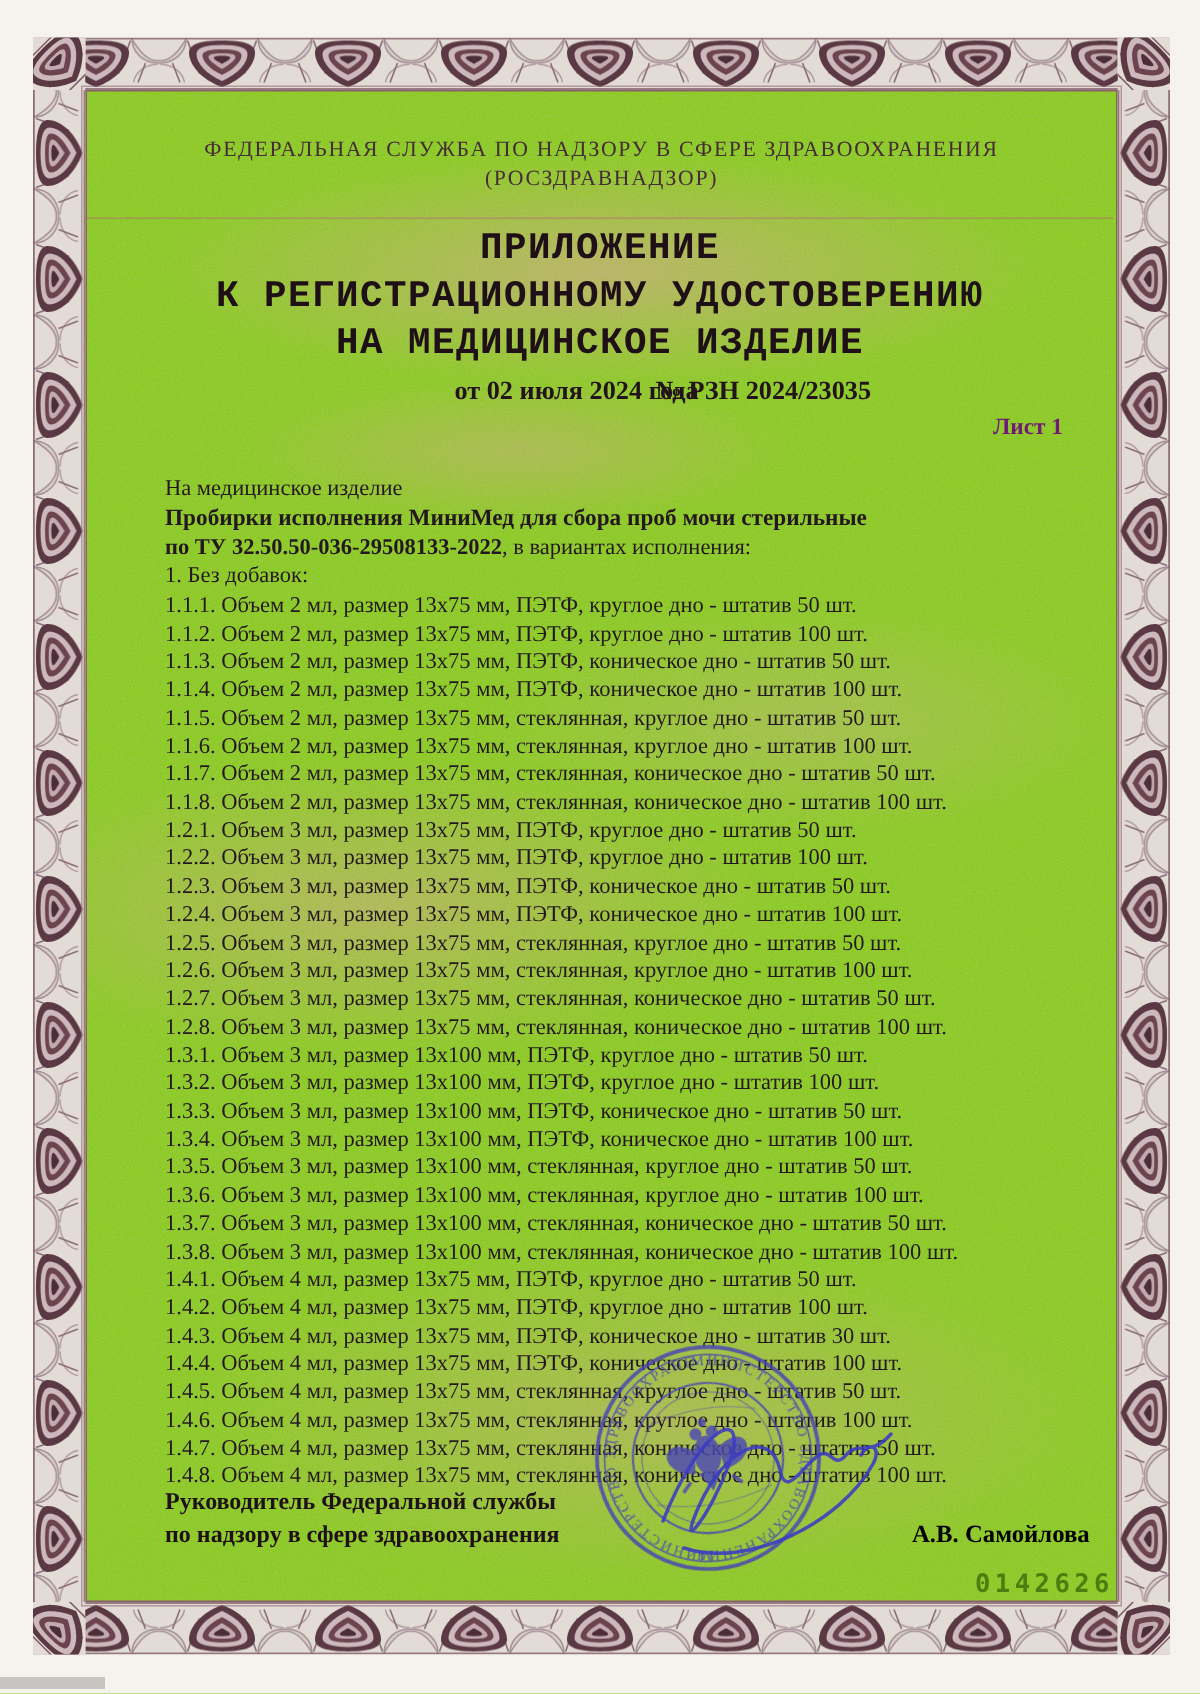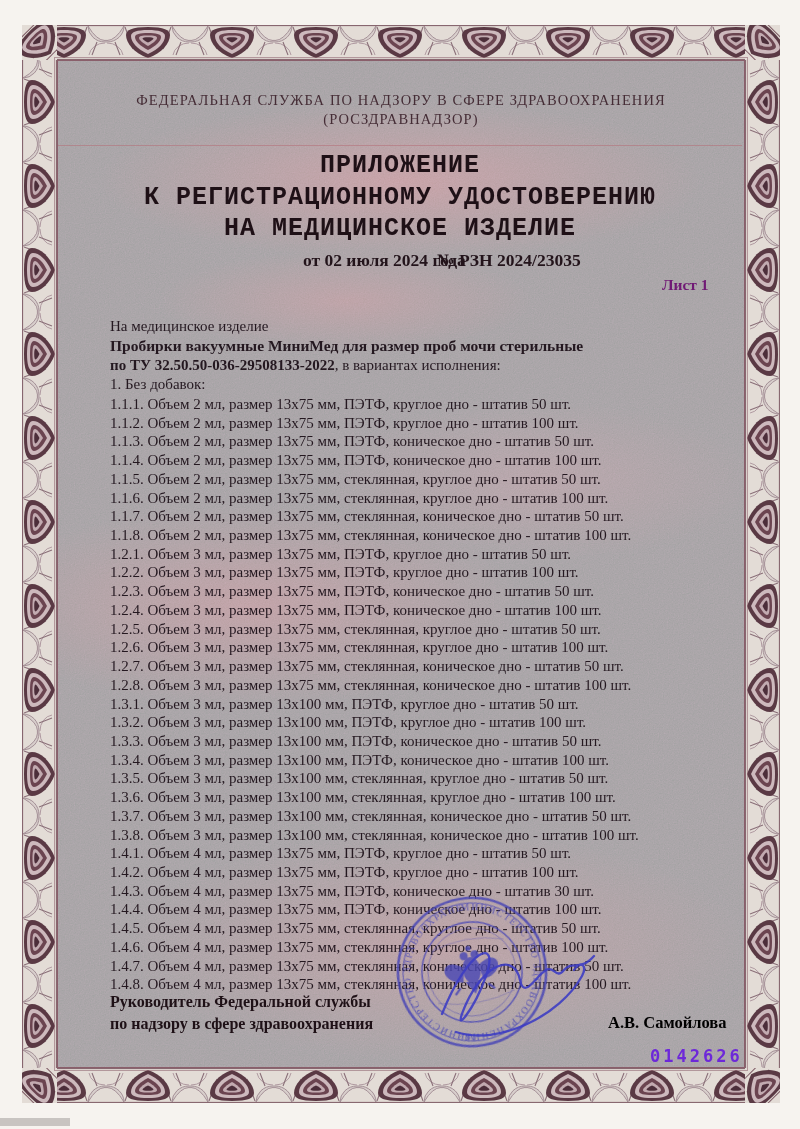--- a/index.html
+++ b/index.html
@@ -7,21 +7,21 @@
     width:800px;height:1129px;
     background:#f6f3ef;
     font-family:"Liberation Serif", serif;
     color:#2a1c22;
     overflow:hidden;
   }
   .page{position:relative;width:800px;height:1129px;}
   .band{position:absolute;display:block;}
   .content{
     position:absolute;left:57px;top:60px;width:688px;height:1008px;
-    background:#a3a3a3;
+    background:#84cc16;
     border:1px solid #8a5f6b;
     outline:1px solid rgba(138,95,107,.55);
     outline-offset:2px;
     box-sizing:border-box;
   }
   .washes{
     position:absolute;inset:0;
     background:
       radial-gradient(ellipse 420px 110px at 50% 120px, rgba(231,158,163,.50), rgba(231,158,163,0) 72%),
       radial-gradient(ellipse 260px 70px at 42% 240px, rgba(231,158,163,.35), rgba(231,158,163,0) 72%),
@@ -37,21 +37,21 @@
   .dateline{font-weight:700;font-size:17.5px;color:#23141b;}
   .sheet{font-weight:700;font-size:15.5px;color:#701a75;}
   .body-text{font-size:15px;color:#241820;}
   .b{font-weight:700;}
   .items{position:absolute;left:110px;top:395px;font-size:15px;color:#241820;}
   .items .item{height:18.72px;line-height:18.72px;white-space:nowrap;}
   .signer{font-weight:700;font-size:16px;color:#1e1016;}
   .signer-name{font-weight:700;font-size:16.5px;color:#000000;}
   .serial{
     font-family:"DejaVu Sans Mono", monospace;
-    font-weight:700;font-size:17px;letter-spacing:3px;color:#6d28d9;
+    font-weight:700;font-size:17px;letter-spacing:3px;color:#4d7c0f;
   }
   .stamp{position:absolute;left:387px;top:887px;transform:rotate(-10deg);}
   .signature{position:absolute;left:428px;top:918px;}
   .artifact{position:absolute;left:0;top:1118px;width:70px;height:8px;background:#b8b4b1;opacity:.75;}
 </style>
 </head>
 <body>
 
 <div class="page">
 
@@ -141,21 +141,21 @@
 
   <div class="abs title" style="top:151px">ПРИЛОЖЕНИЕ</div>
   <div class="abs title" style="top:183px">К РЕГИСТРАЦИОННОМУ УДОСТОВЕРЕНИЮ</div>
   <div class="abs title" style="top:214px">НА МЕДИЦИНСКОЕ ИЗДЕЛИЕ</div>
 
   <div class="abs dateline" style="left:303px;top:250px">от 02 июля 2024 года</div>
   <div class="abs dateline" style="left:437px;top:250px">№  РЗН 2024/23035</div>
   <div class="abs sheet" style="left:662px;top:276px">Лист 1</div>
 
   <div class="abs body-text" style="left:110px;top:318px">На медицинское изделие</div>
-  <div class="abs body-text b" style="left:110px;top:337px;font-size:15.5px">Пробирки вакуумные МиниМед для размер проб мочи стерильные</div>
+  <div class="abs body-text b" style="left:110px;top:337px;font-size:15.5px">Пробирки исполнения МиниМед для сбора проб мочи стерильные</div>
   <div class="abs body-text" style="left:110px;top:357px"><span class="b">по ТУ 32.50.50-036-29508133-2022</span><span>, в вариантах исполнения:</span></div>
   <div class="abs body-text" style="left:110px;top:376px">1. Без добавок:</div>
 
   <div class="items">
       <div class="item">1.1.1. Объем 2 мл, размер 13х75 мм, ПЭТФ, круглое дно - штатив 50 шт.</div>
       <div class="item">1.1.2. Объем 2 мл, размер 13х75 мм, ПЭТФ, круглое дно - штатив 100 шт.</div>
       <div class="item">1.1.3. Объем 2 мл, размер 13х75 мм, ПЭТФ, коническое дно - штатив 50 шт.</div>
       <div class="item">1.1.4. Объем 2 мл, размер 13х75 мм, ПЭТФ, коническое дно - штатив 100 шт.</div>
       <div class="item">1.1.5. Объем 2 мл, размер 13х75 мм, стеклянная, круглое дно - штатив 50 шт.</div>
       <div class="item">1.1.6. Объем 2 мл, размер 13х75 мм, стеклянная, круглое дно - штатив 100 шт.</div>

